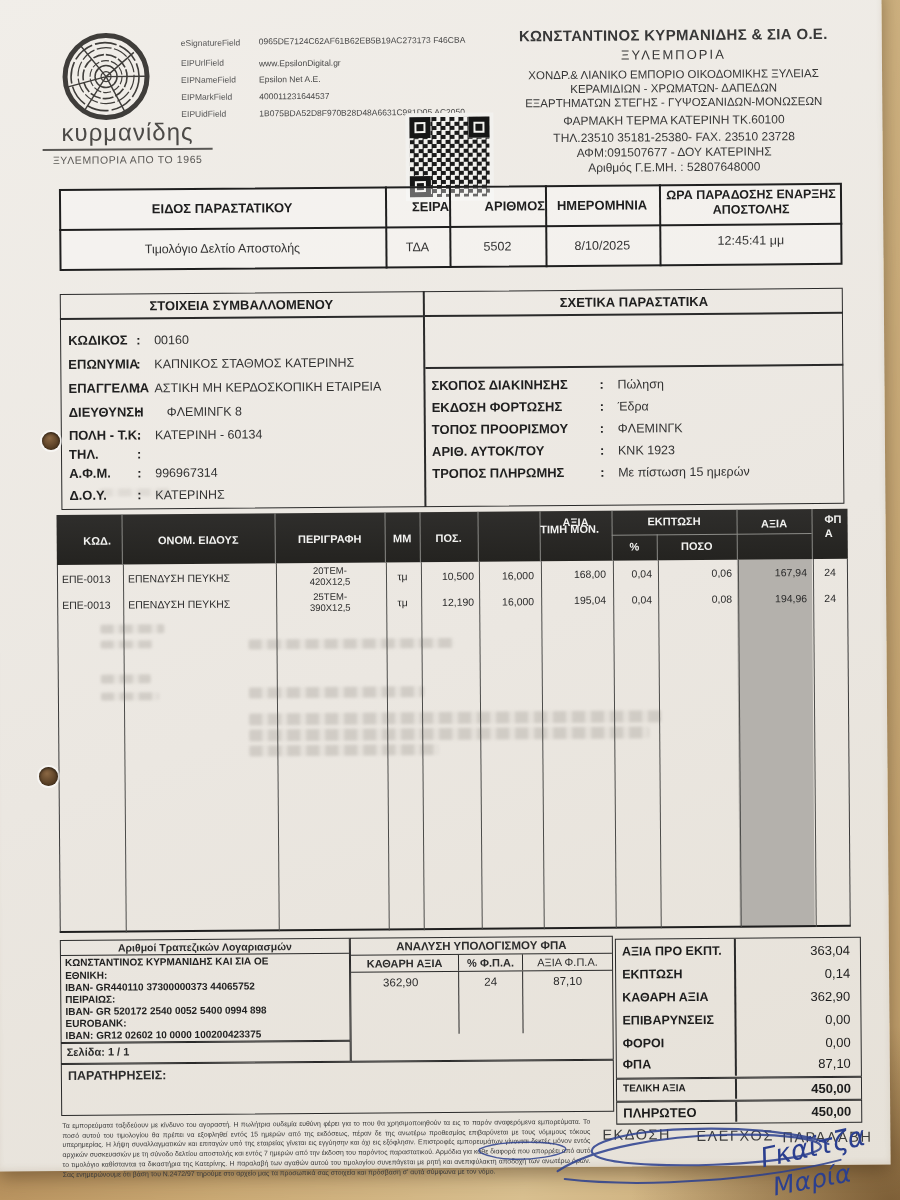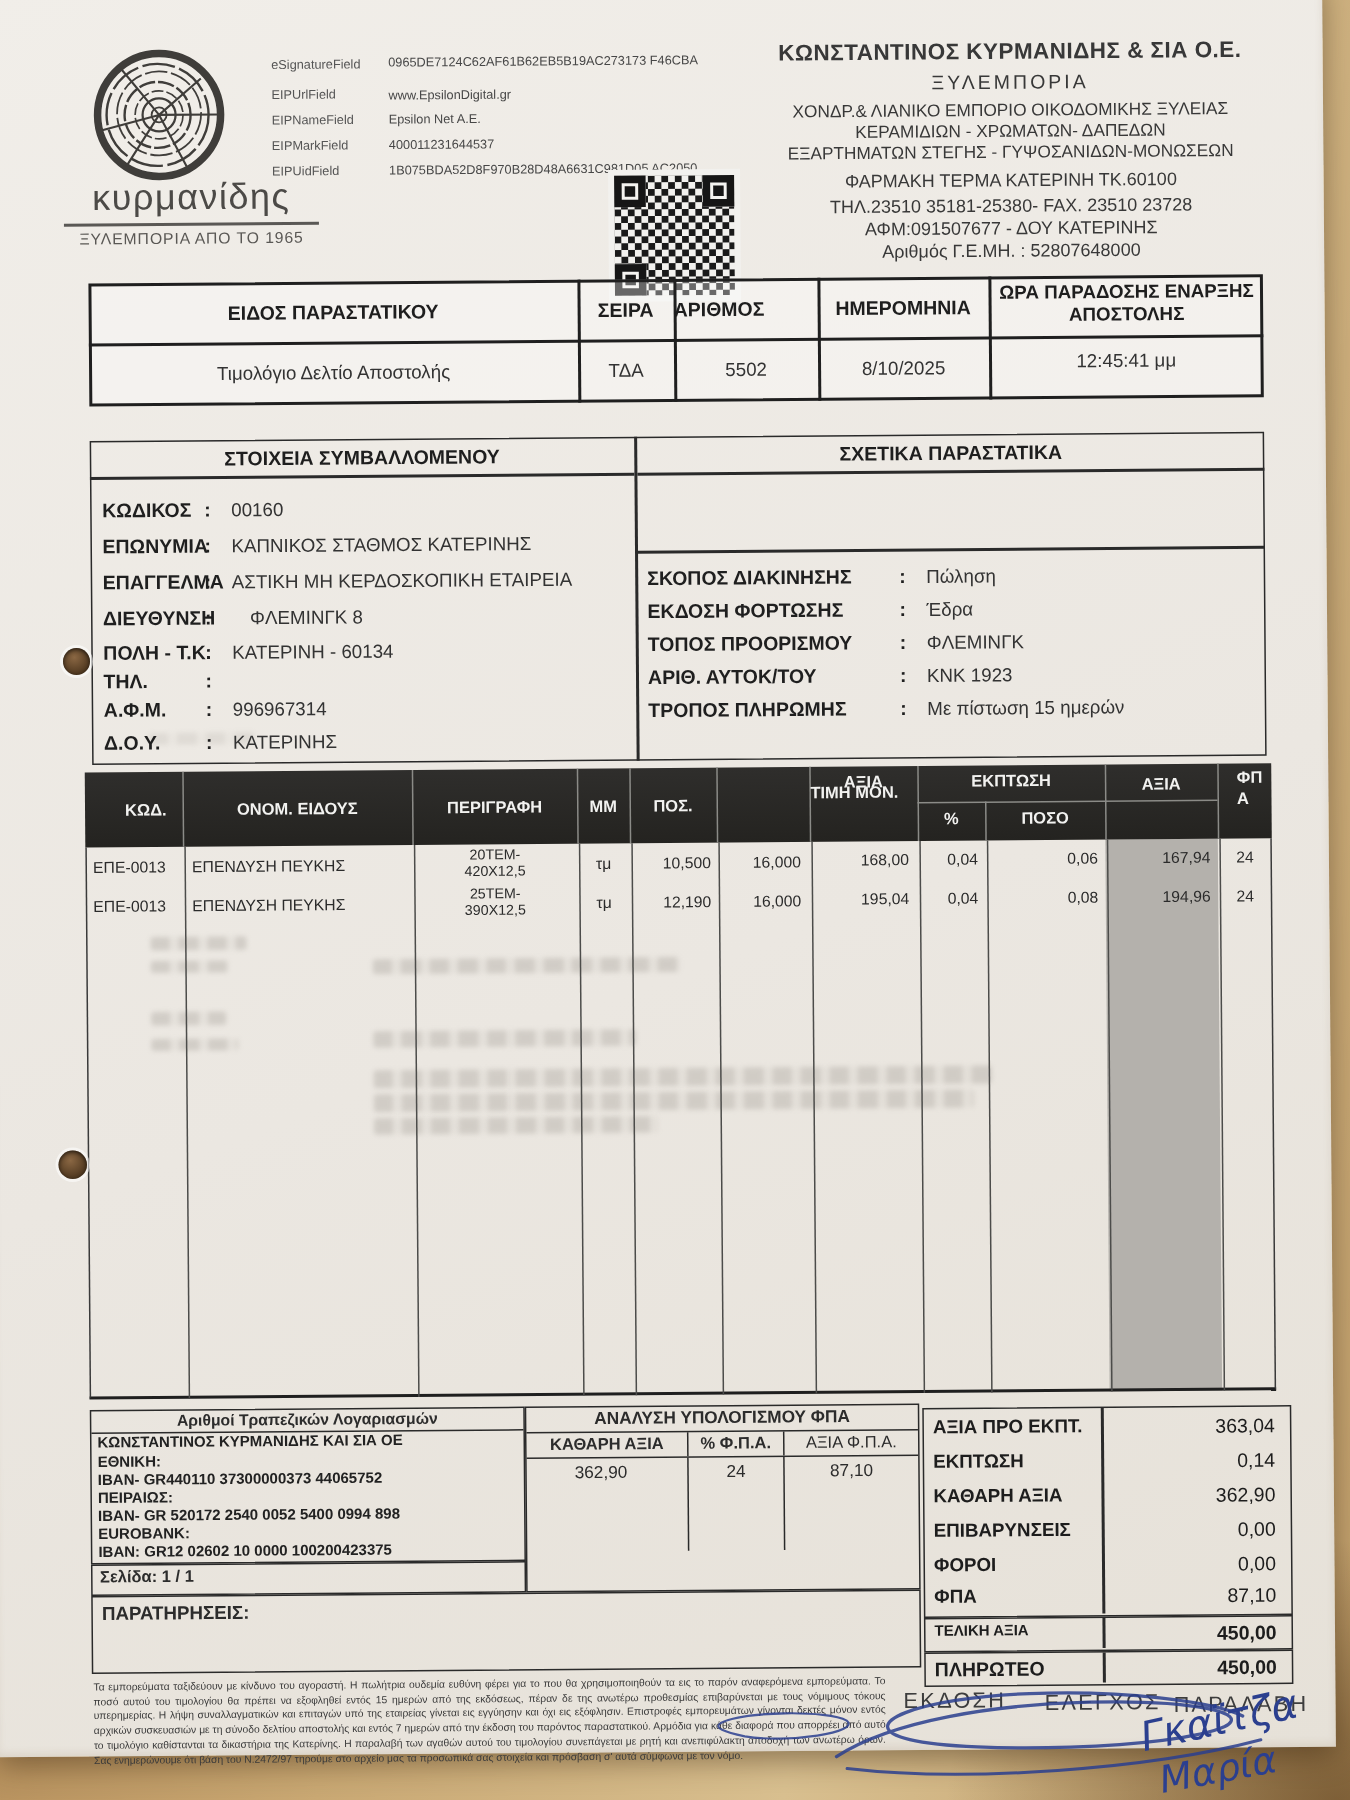--- a/index.html
+++ b/index.html
@@ -129,22 +129,22 @@
     <div class="finder" style="left:0;bottom:0"></div>
   </div>
 
   <div class="abs box" style="left:62px;top:186px;width:783px;height:82px;background:rgba(255,255,255,.35)"></div>
   <div class="abs hline" style="left:62px;top:226px;width:783px"></div>
   <div class="abs vline" style="left:388px;top:186px;height:82px"></div>
   <div class="abs vline" style="left:452px;top:186px;height:82px"></div>
   <div class="abs vline" style="left:548px;top:186px;height:82px"></div>
   <div class="abs vline" style="left:662px;top:186px;height:82px"></div>
   <div class="abs hdr13" style="left:62px;top:199px;width:326px;text-align:center">ΕΙΔΟΣ ΠΑΡΑΣΤΑΤΙΚΟΥ</div>
-  <div class="abs hdr13" style="left:388px;top:199px;width:64px;text-align:center">ΣΕΙΡΑ</div>
-  <div class="abs hdr13" style="left:452px;top:199px;width:96px;text-align:left">ΑΡΙΘΜΟΣ</div>
+  <div class="abs hdr13" style="left:388px;top:199px;width:64px;text-align:right">ΣΕΙΡΑ</div>
+  <div class="abs hdr13" style="left:452px;top:199px;width:96px;text-align:right">ΑΡΙΘΜΟΣ</div>
   <div class="abs hdr13" style="left:548px;top:199px;width:114px;text-align:center">ΗΜΕΡΟΜΗΝΙΑ</div>
   <div class="abs hdr13" style="left:668px;top:190px;width:172px;text-align:center;font-size:12.5px;line-height:15px">ΩΡΑ ΠΑΡΑΔΟΣΗΣ ΕΝΑΡΞΗΣ ΑΠΟΣΤΟΛΗΣ</div>
   <div class="abs val" style="left:62px;top:240px;width:326px;text-align:center">Τιμολόγιο Δελτίο Αποστολής</div>
   <div class="abs val" style="left:388px;top:240px;width:64px;text-align:center">ΤΔΑ</div>
   <div class="abs val" style="left:452px;top:240px;width:96px;text-align:center">5502</div>
   <div class="abs val" style="left:548px;top:240px;width:114px;text-align:center">8/10/2025</div>
   <div class="abs val" style="left:662px;top:236px;width:183px;text-align:center">12:45:41 μμ</div>
 
   <div class="abs thin" style="left:62px;top:291px;width:783px;height:216px"></div>
   <div class="abs" style="left:425px;top:291px;width:2px;height:216px;background:#2a2a2a"></div>

